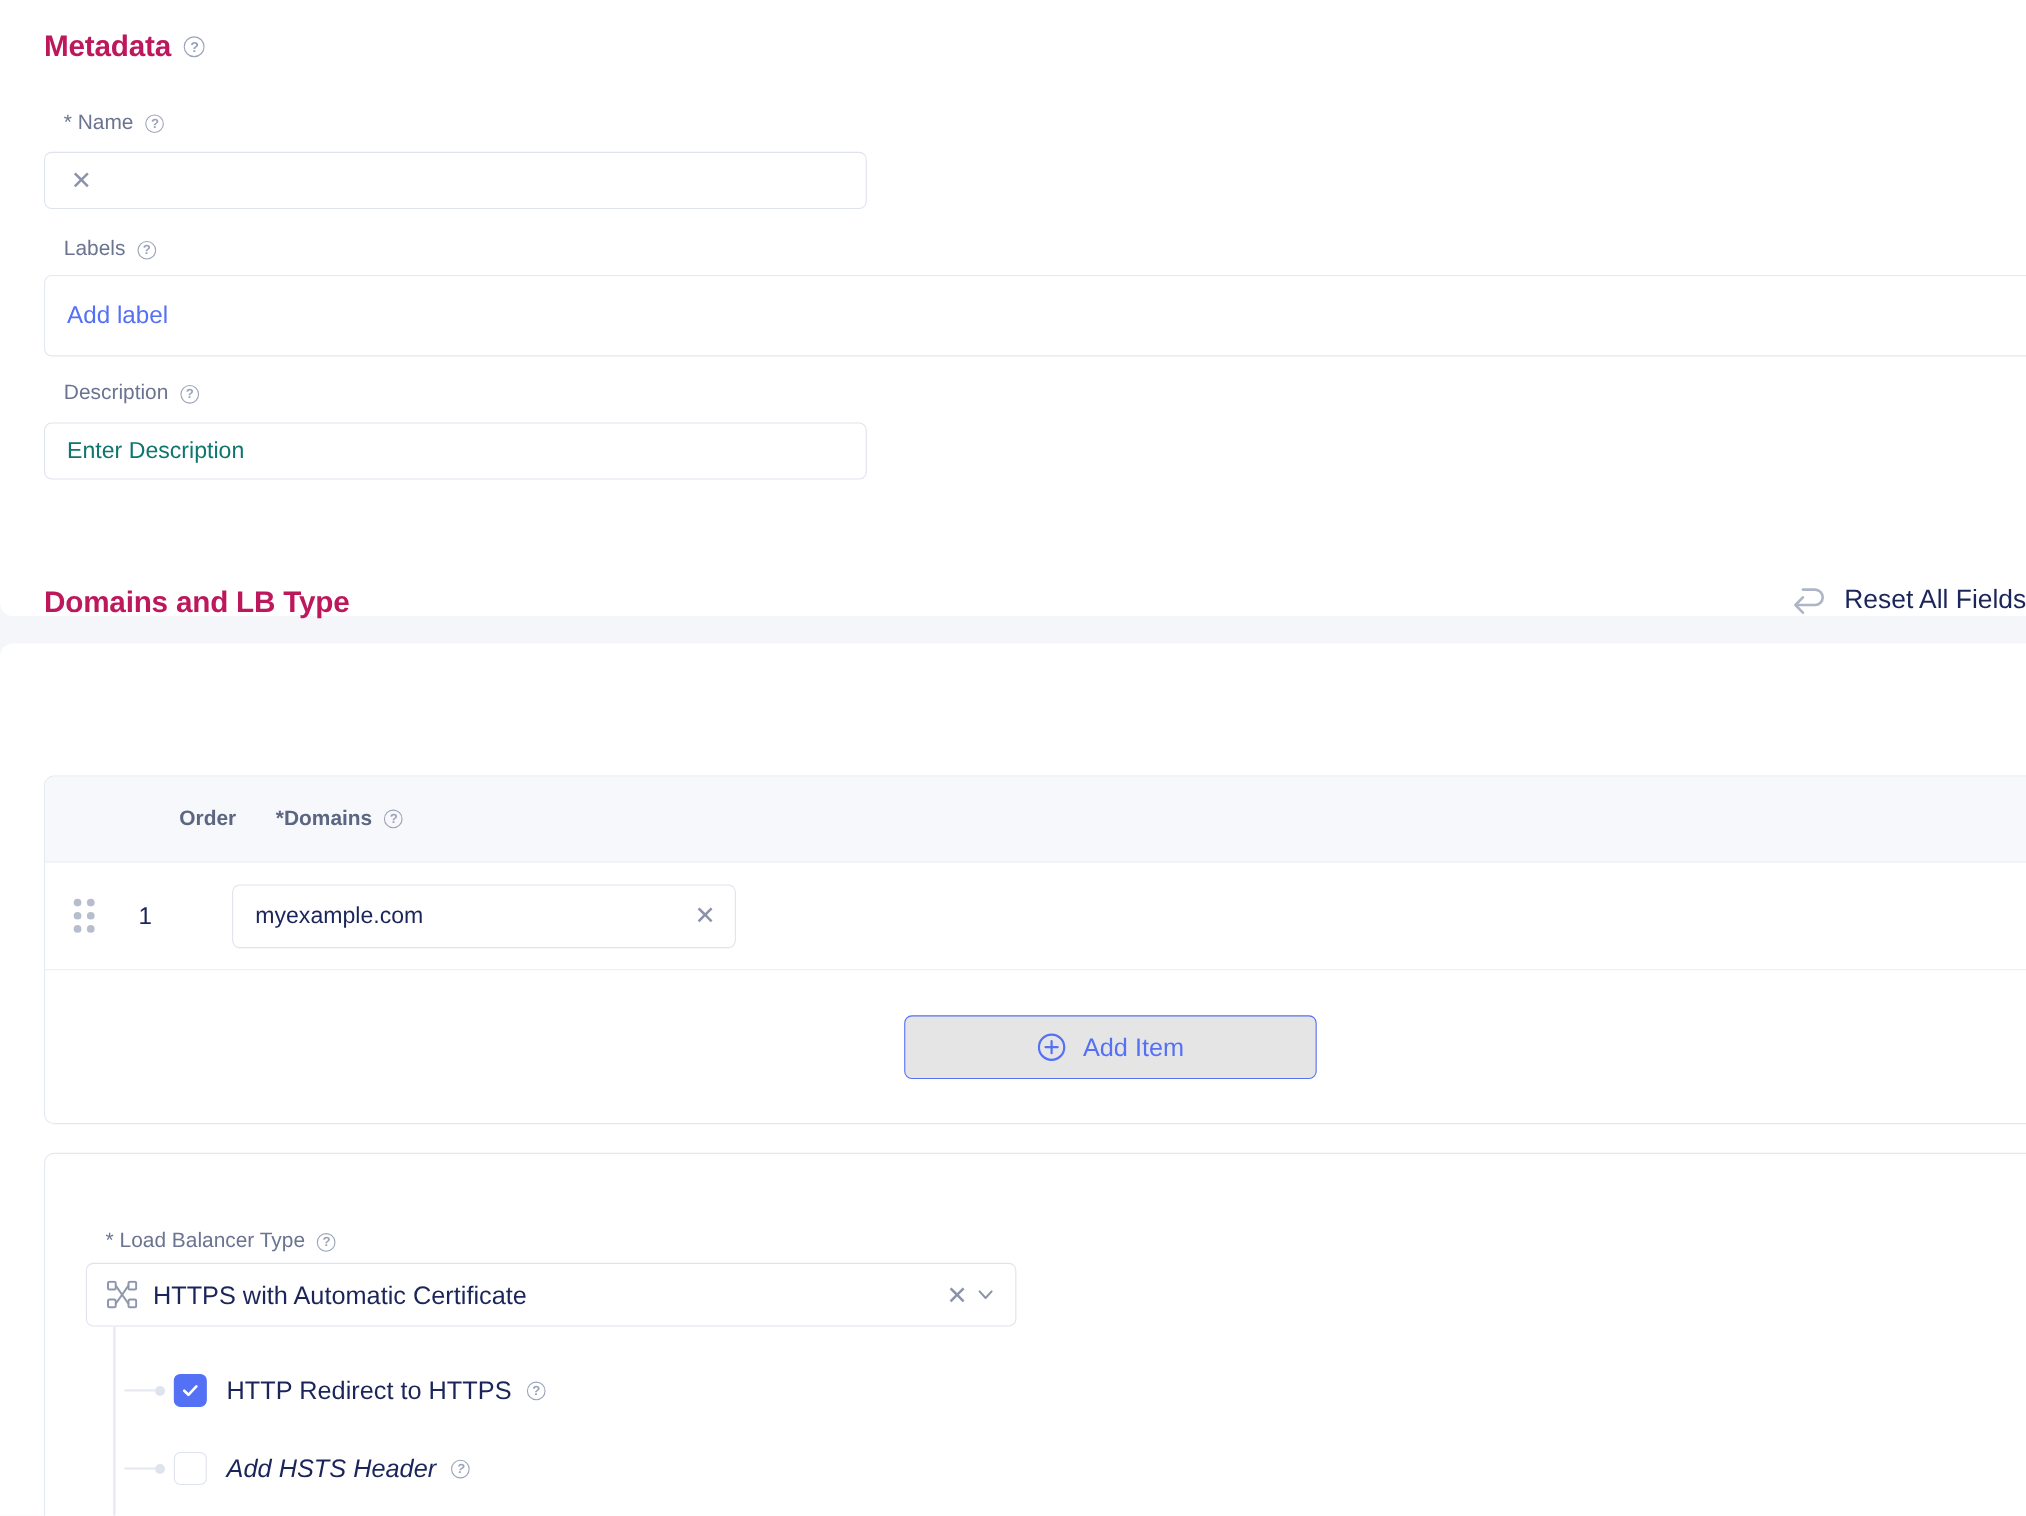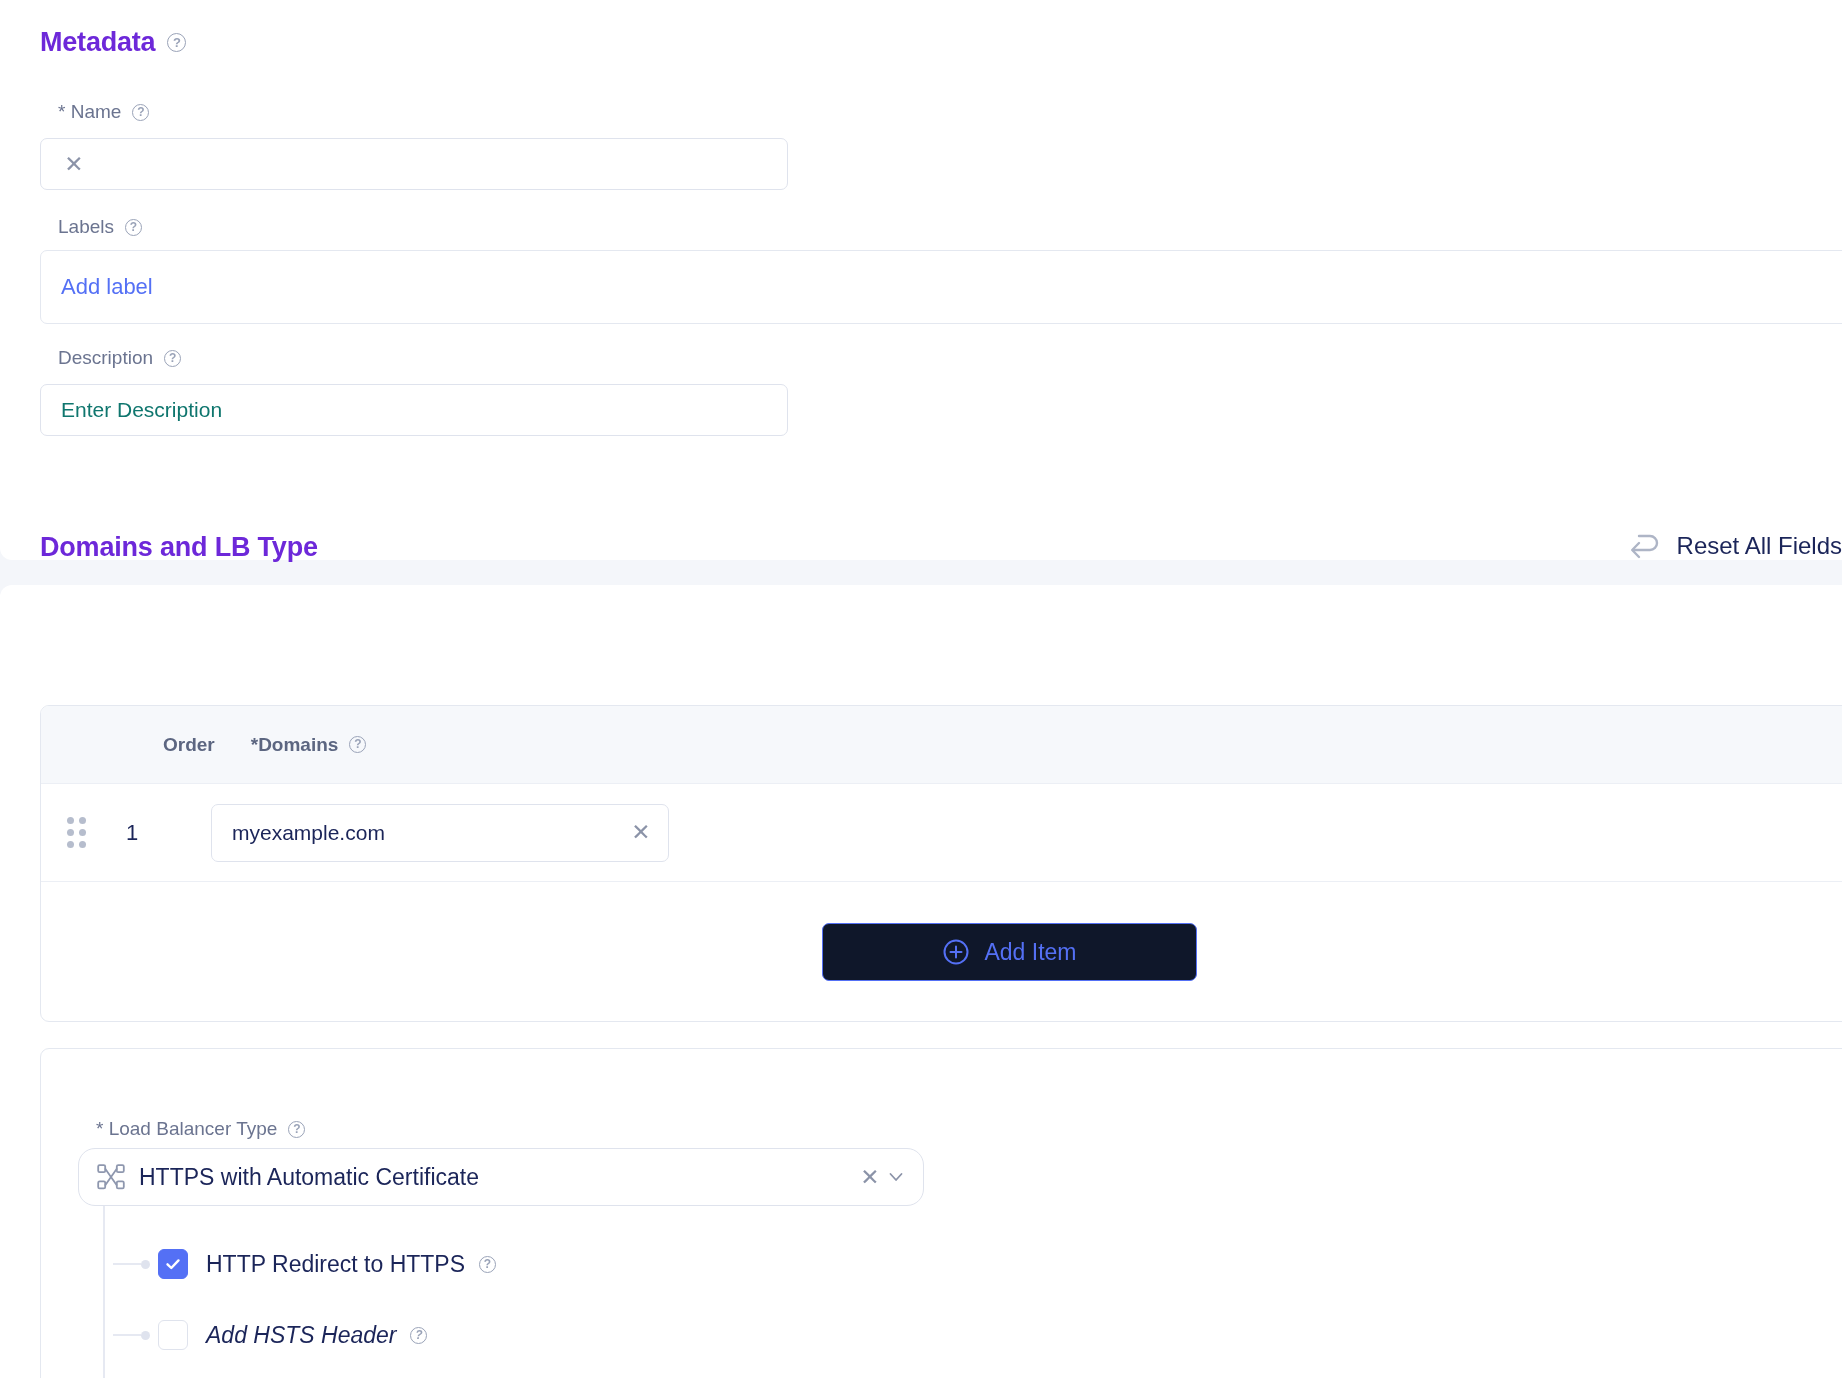--- a/index.html
+++ b/index.html
@@ -29,21 +29,21 @@
   .section-title-row {
     position: absolute;
     display: flex;
     align-items: center;
     gap: 12px;
   }
   .section-title {
     font-size: 27px;
     font-weight: 700;
     letter-spacing: -0.2px;
-    color: #6d28d9;
+    color: #be185d;
     white-space: nowrap;
   }
 
   
   .help-icon {
     display: inline-flex;
     align-items: center;
     justify-content: center;
     width: 19px; height: 19px;
     border-radius: 50%;
@@ -217,21 +217,21 @@
     height: 140px;
     display: flex;
     align-items: center;
   }
   #add-item-btn {
     margin-left: 781px;
     width: 375px;
     height: 58px;
     border: 1px solid #5470f5;
     border-radius: 7px;
-    background: #0f172a;
+    background: #e5e5e5;
     color: #5470f5;
     font-size: 23px;
     display: flex;
     align-items: center;
     justify-content: center;
     gap: 14px;
     cursor: pointer;
     font-family: "Liberation Sans", sans-serif;
   }
 
@@ -248,21 +248,20 @@
   }
   #lb-label { left: 78px; top: 1118px; }
   #lb-select {
     left: 78px;
     top: 1148px;
     width: 846px;
     height: 58px;
     padding-left: 18px;
     padding-right: 14px;
     gap: 0;
-    border-radius: 17px;
   }
   .lb-icon { flex: none; margin-right: 14px; display:flex; }
   #lb-select .input-val { font-size: 23px; }
 
   
   #tree-trunk {
     position: absolute;
     left: 103px;
     top: 1206px;
     width: 2px;

